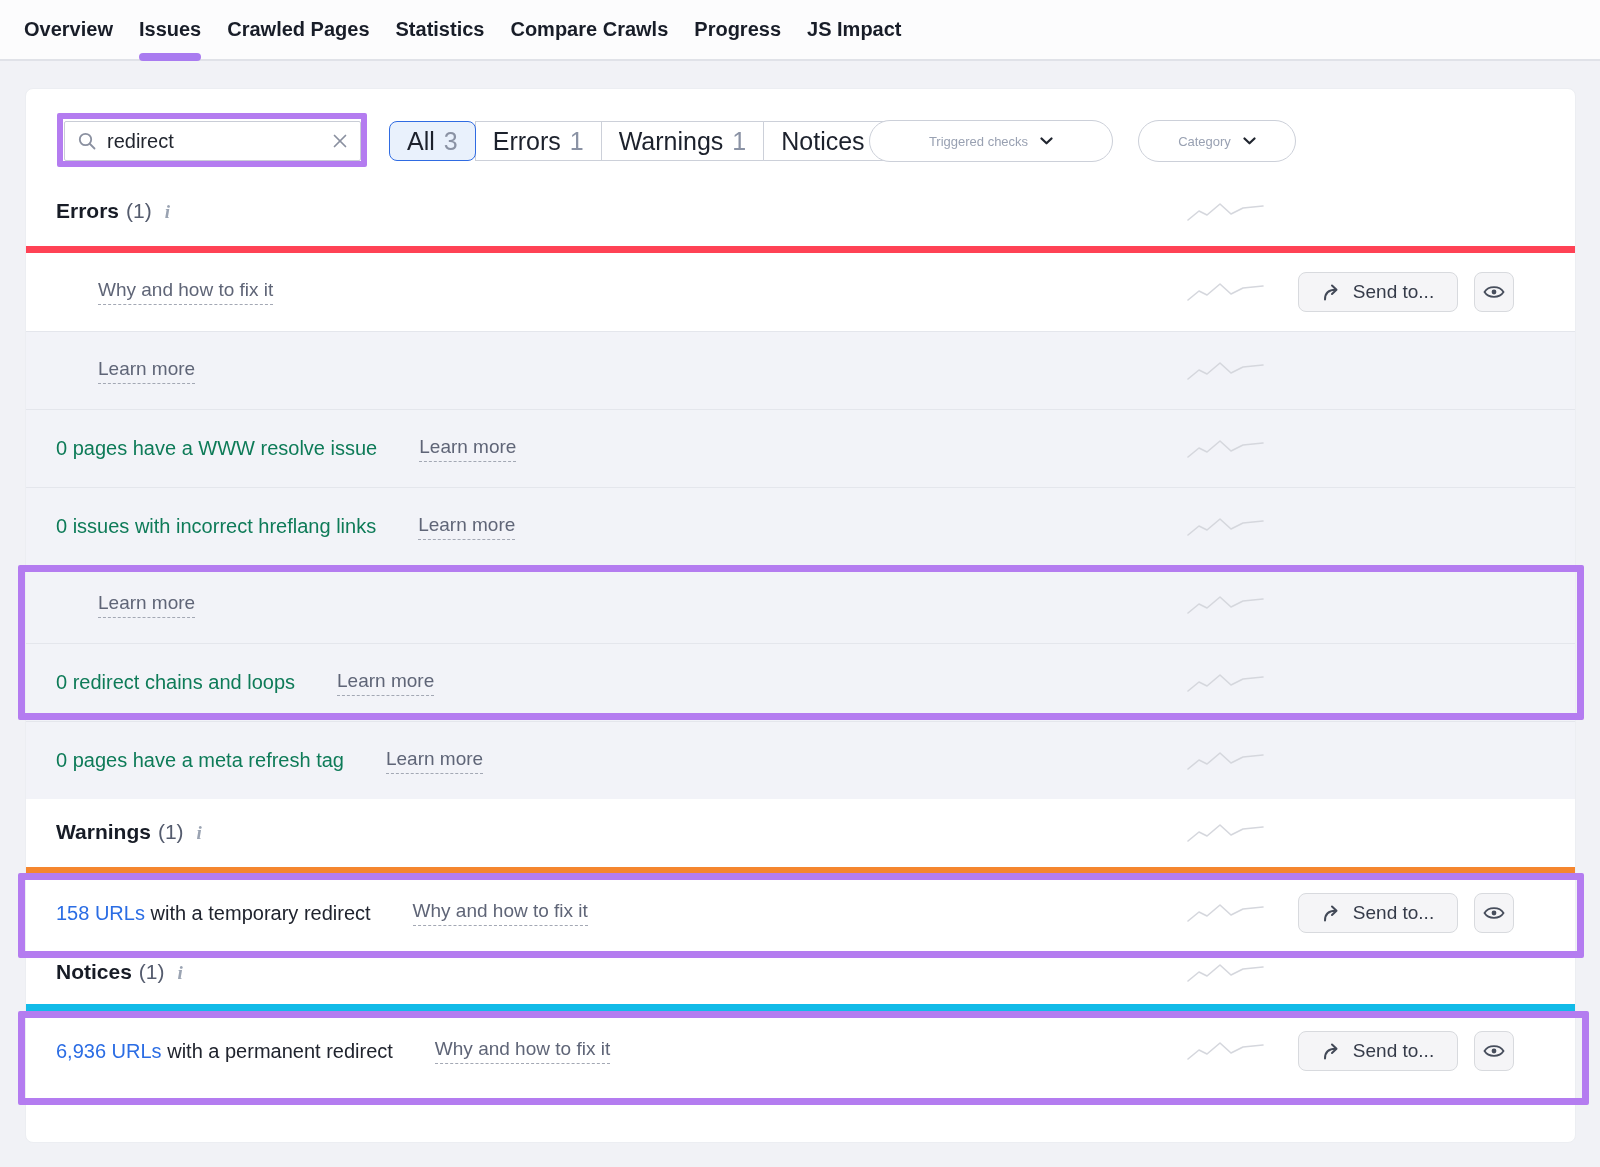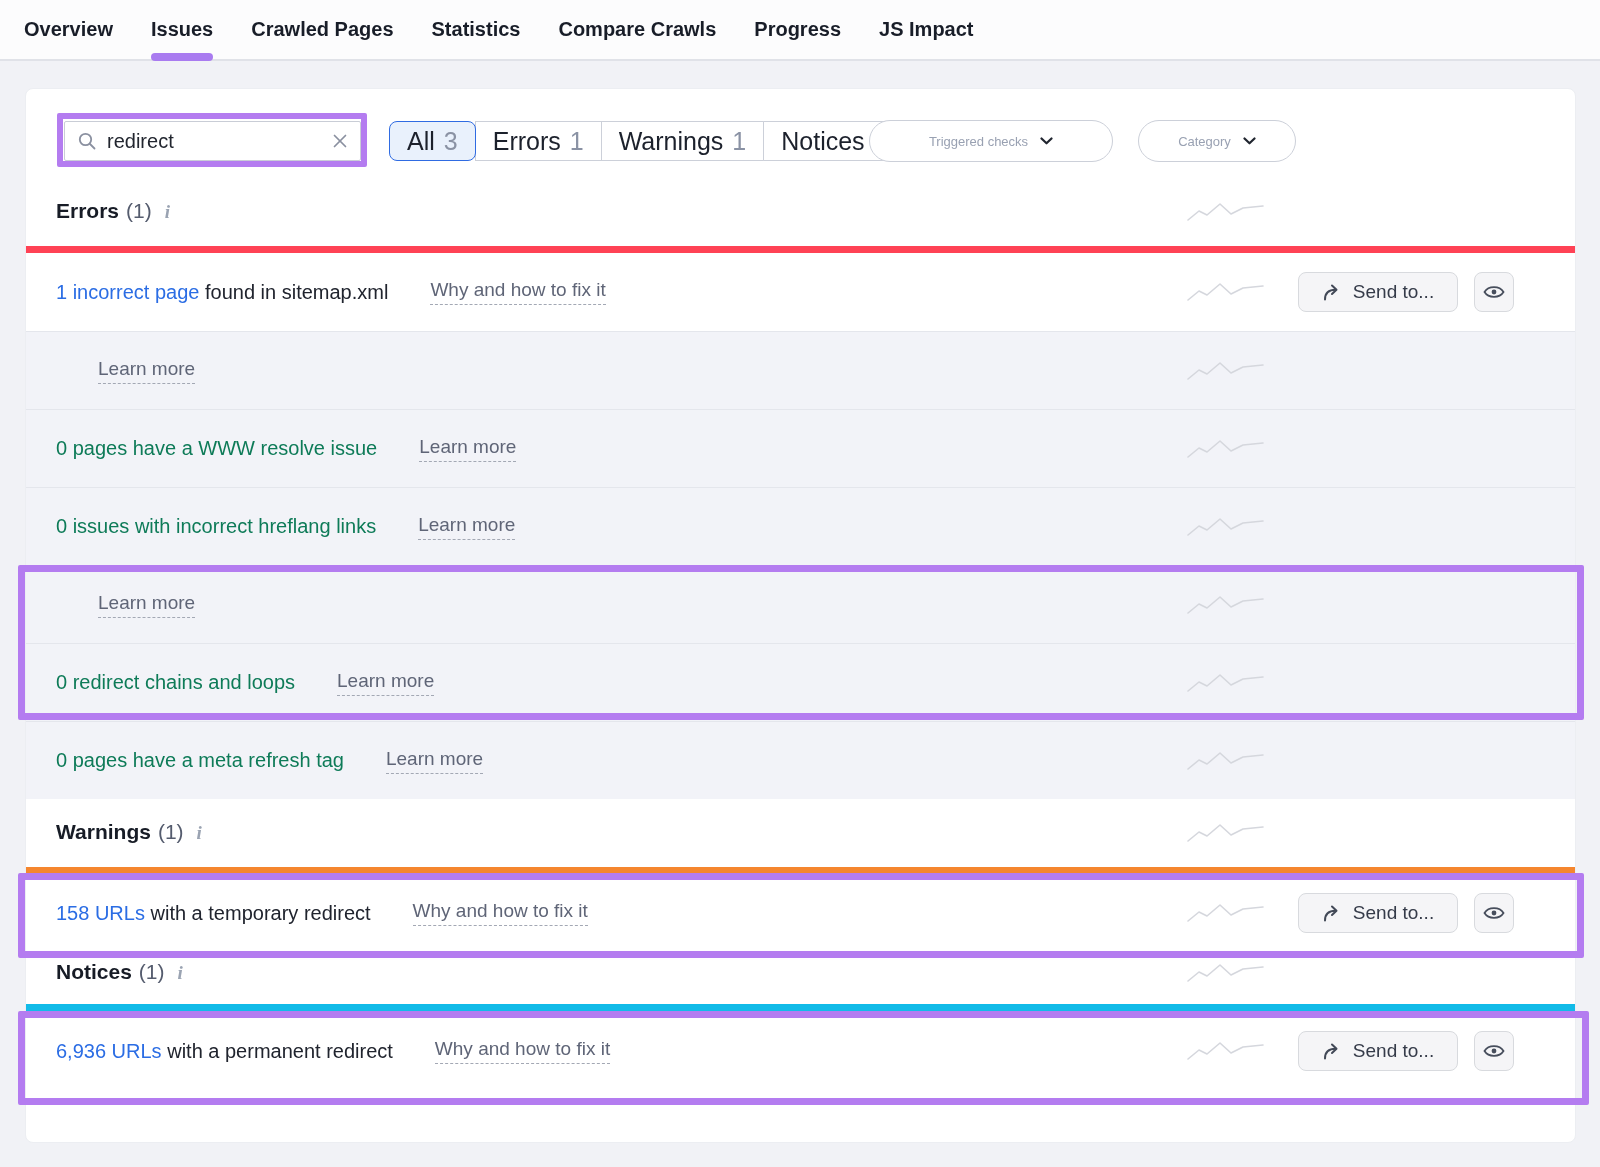--- a/index.html
+++ b/index.html
@@ -10,21 +10,21 @@
     color:#1b202b;
     position:relative;
     overflow:hidden;
   }
   .page { position:absolute; inset:0; }
 
   
   .topnav {
     position:absolute; top:0; left:0; width:1600px; height:61px;
     background:#fcfcfd; border-bottom:2px solid #e0e2e8;
-    display:flex; align-items:center; gap:38px; padding:0 0 0 24px;
+    display:flex; align-items:center; gap:26px; padding:0 0 0 24px;
   }
   .tab {
     font-size:20px; font-weight:700; color:#181d28; cursor:pointer;
     position:relative; height:100%; display:flex; align-items:center;
   }
   .tab.active::after {
     content:""; position:absolute; left:0; right:0; bottom:-2px; height:8px;
     background:#a97bf0; border-radius:4px;
   }
 
@@ -175,21 +175,20 @@
       </div>
       <svg class="spark inhead" width="80" height="26" viewBox="0 0 80 26">
           <polyline points="2,21 13,12 21,16 34,5 45,15 57,9 77,7" fill="none" stroke="#d5d7dd" stroke-width="1.6" stroke-linejoin="round" stroke-linecap="round"></polyline>
         </svg>
     </div>
     <div class="sevbar" style="top:157px;background:#ff4255;"></div>
 
     <div class="rows" style="top:164px;">
 
       <div class="row issue">
-        <span><a class="blue">1 incorrect page</a><span class="dark"> found in sitemap.xml</span></span>
         <a class="action">Why and how to fix it</a>
         <svg class="spark" width="80" height="26" viewBox="0 0 80 26">
             <polyline points="2,21 13,12 21,16 34,5 45,15 57,9 77,7" fill="none" stroke="#d5d7dd" stroke-width="1.6" stroke-linejoin="round" stroke-linecap="round"></polyline>
           </svg>
         <div class="btns">
           <button class="btn send">
             <svg width="20" height="17" viewBox="0 0 20 17">
                 <path d="M3 15.5 C3 8.5 7 5.8 13.5 5.8" fill="none" stroke="#424957" stroke-width="2" stroke-linecap="round"></path>
                 <path d="M10 1.5 L14.5 5.8 L10 10" fill="none" stroke="#424957" stroke-width="2" stroke-linecap="round" stroke-linejoin="round"></path>
               </svg>

